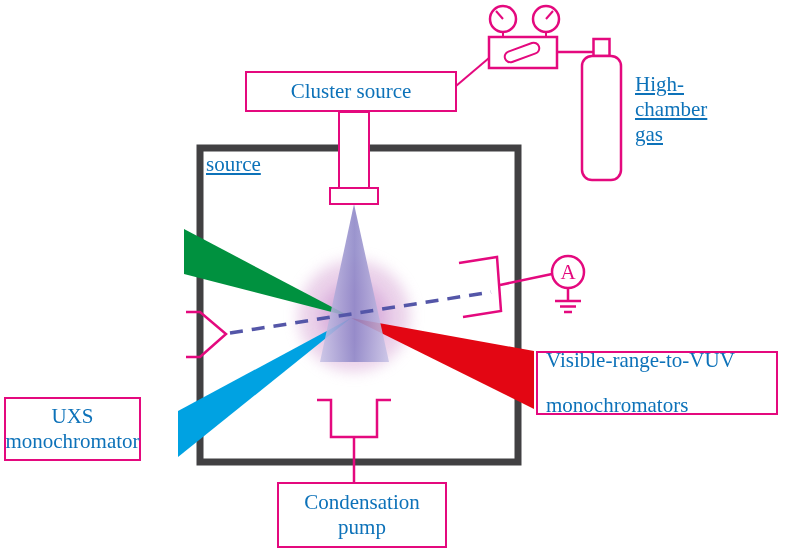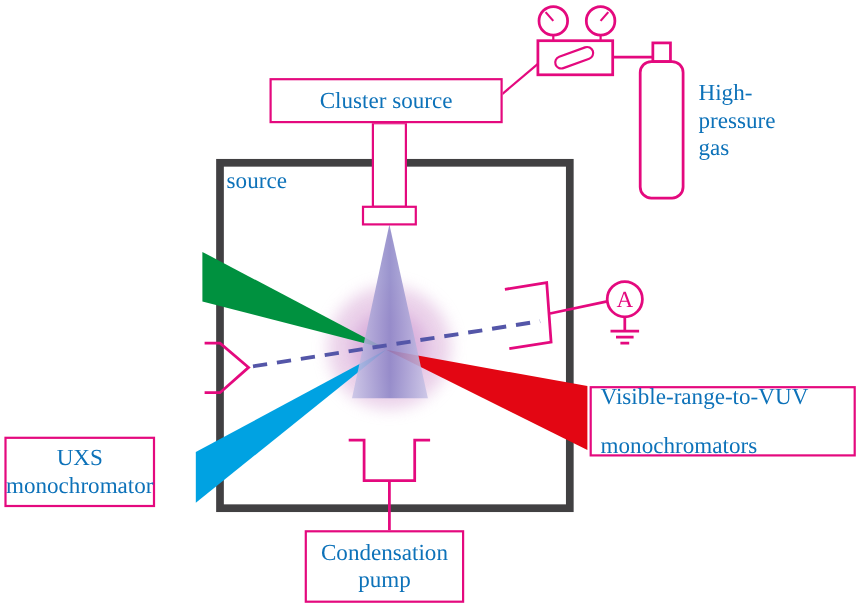--- a/index.html
+++ b/index.html
@@ -26,29 +26,29 @@
 
   
   .box {
     position:absolute; z-index:2; background:#fff;
     border:2px solid var(--magenta,#e4097e); color:var(--blue,#0d72b9);
     display:flex; flex-direction:column; align-items:center; justify-content:center;
     font-size:21px; line-height:1.18; text-align:center;
   }
   .free-label {
     position:absolute; z-index:2; color:var(--blue,#0d72b9);
-    font-size:21px; line-height:1.18;
+    font-size:21px; line-height:1.18;text-decoration:underline;
   }
   .b-cluster { left:245px; top:71px;  width:212px; height:41px; }
   .b-electronograph { left:8px; top:221px; width:178px; height:43px; }
   .b-egun    { left:28px; top:314px; width:158px; height:43px; }
   .b-uxs     { left:4px;  top:397px; width:137px; height:64px; }
   .b-visible { left:536px; top:351px; width:242px; height:64px;
                align-items:flex-start; text-align:left; padding-left:8px;gap:20px; }
-  .b-cond    { left:277px; top:482px; width:145px; height:66px; }
+  .b-cond    { left:277px; top:482px; width:170px; height:66px; }
   .l-vacuum  { left:206px; top:152px; }
   .l-hpgas   { left:635px; top:72px; }
 </style>
 </head>
 <body>
 
 <div class="stage">
 
   <svg width="786" height="554" viewBox="0 0 786 554">
     <defs>
@@ -125,17 +125,17 @@
     <div>Condensation</div>
     <div>pump</div>
   </div>
 
   <div class="free-label l-vacuum">
     <div>source</div>
   </div>
 
   <div class="free-label l-hpgas">
     <div>High-</div>
-    <div>pressure</div>
+    <div>chamber</div>
     <div>gas</div>
   </div>
 
 </div>
 
 </body></html>

